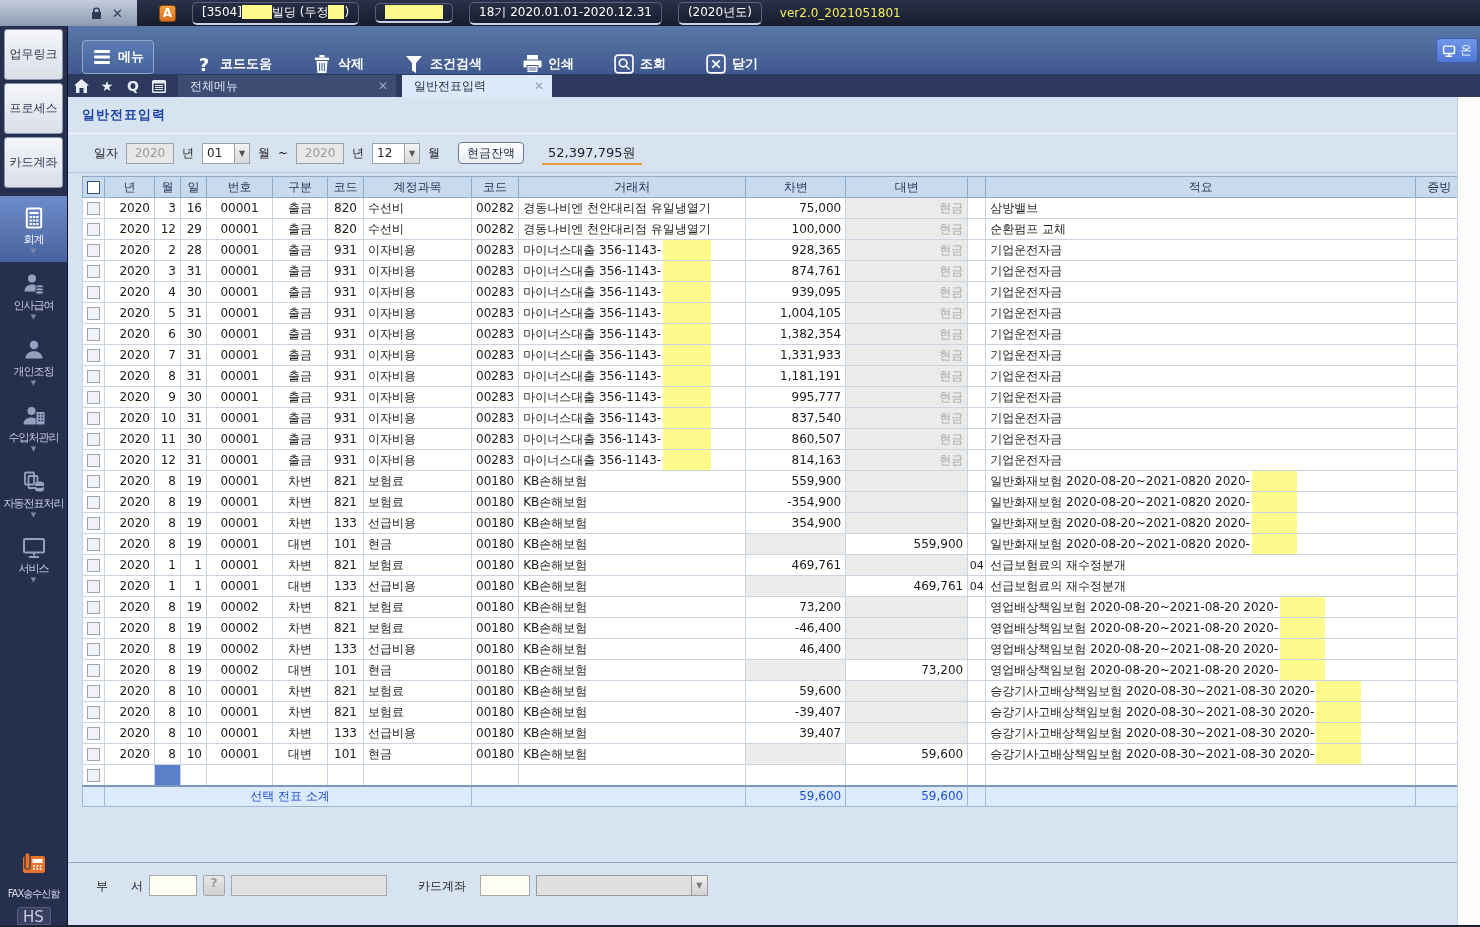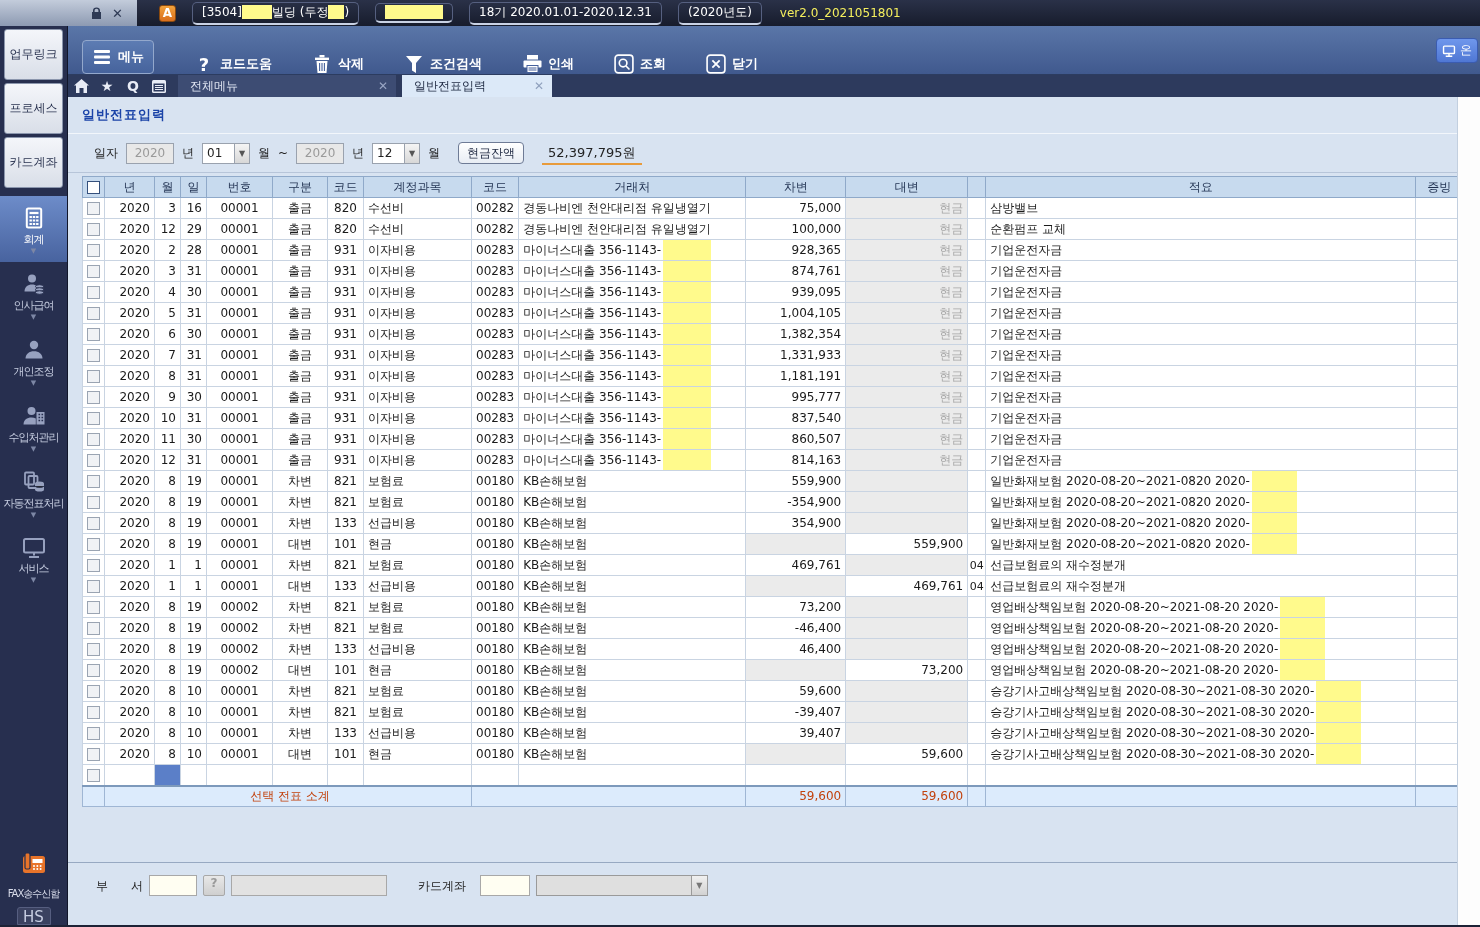--- a/index.html
+++ b/index.html
@@ -66,21 +66,21 @@
   td { height:21px; border:1px solid #c9d4e2; background:#fff; padding:0 4px; font-size:12px; color:#1a1a1a; white-space:nowrap; overflow:hidden; }
   td.gray { background:#ebebeb; color:#a8a8a8; }
   td.sel { background:#5b7fc8; }
   .t-r { text-align:right; }
   .t-c { text-align:center; }
   .t-l { text-align:left; }
   td.notecode { padding:0 1px; text-align:center; font-size:11px; }
   .cb { display:inline-block; width:13px; height:13px; background:#f0f2f5; border:1px solid #9aa4b2; vertical-align:middle; }
   .cb.hdr { background:#fff; border:1px solid #35507c; }
   td .redact { height:20px; margin-left:2px; }
-  tr.sumrow td { background:#dcebfc; color:#c2410c; border-color:#9fb6d4;padding-left:8px; }
+  tr.sumrow td { background:#dcebfc; color:#1d4ed8; border-color:#9fb6d4;padding-left:8px; }
   tr.sumrow.first td { border-top:2px solid #7d99bb; }
   tr.sumrow.last td { border-bottom:2px solid #7d99bb; }
   .sum-label { text-align:center; white-space:pre; }
 
   
   .footer-form { position:absolute; left:0; right:0; bottom:0; height:63px; border-top:1px solid #97a9c2; background:#d8e3f1; display:flex; align-items:flex-start; padding:12px 8px 0 28px; gap:6px; }
   .ff-label { white-space:pre; color:#222; padding-top:3px; }
   .ff-input { width:48px; height:21px; background:#fffef2; border:1px solid #a8a8a8; }
   .ff-help { width:22px; height:21px; background:linear-gradient(#e8e8e8,#cfcfcf); border:1px solid #a8a8a8; border-radius:2px; color:#9a9a9a; font-weight:bold; text-align:center; }
   .ff-input-wide { width:156px; height:21px; background:#e2e2e2; border:1px solid #a8a8a8; }

